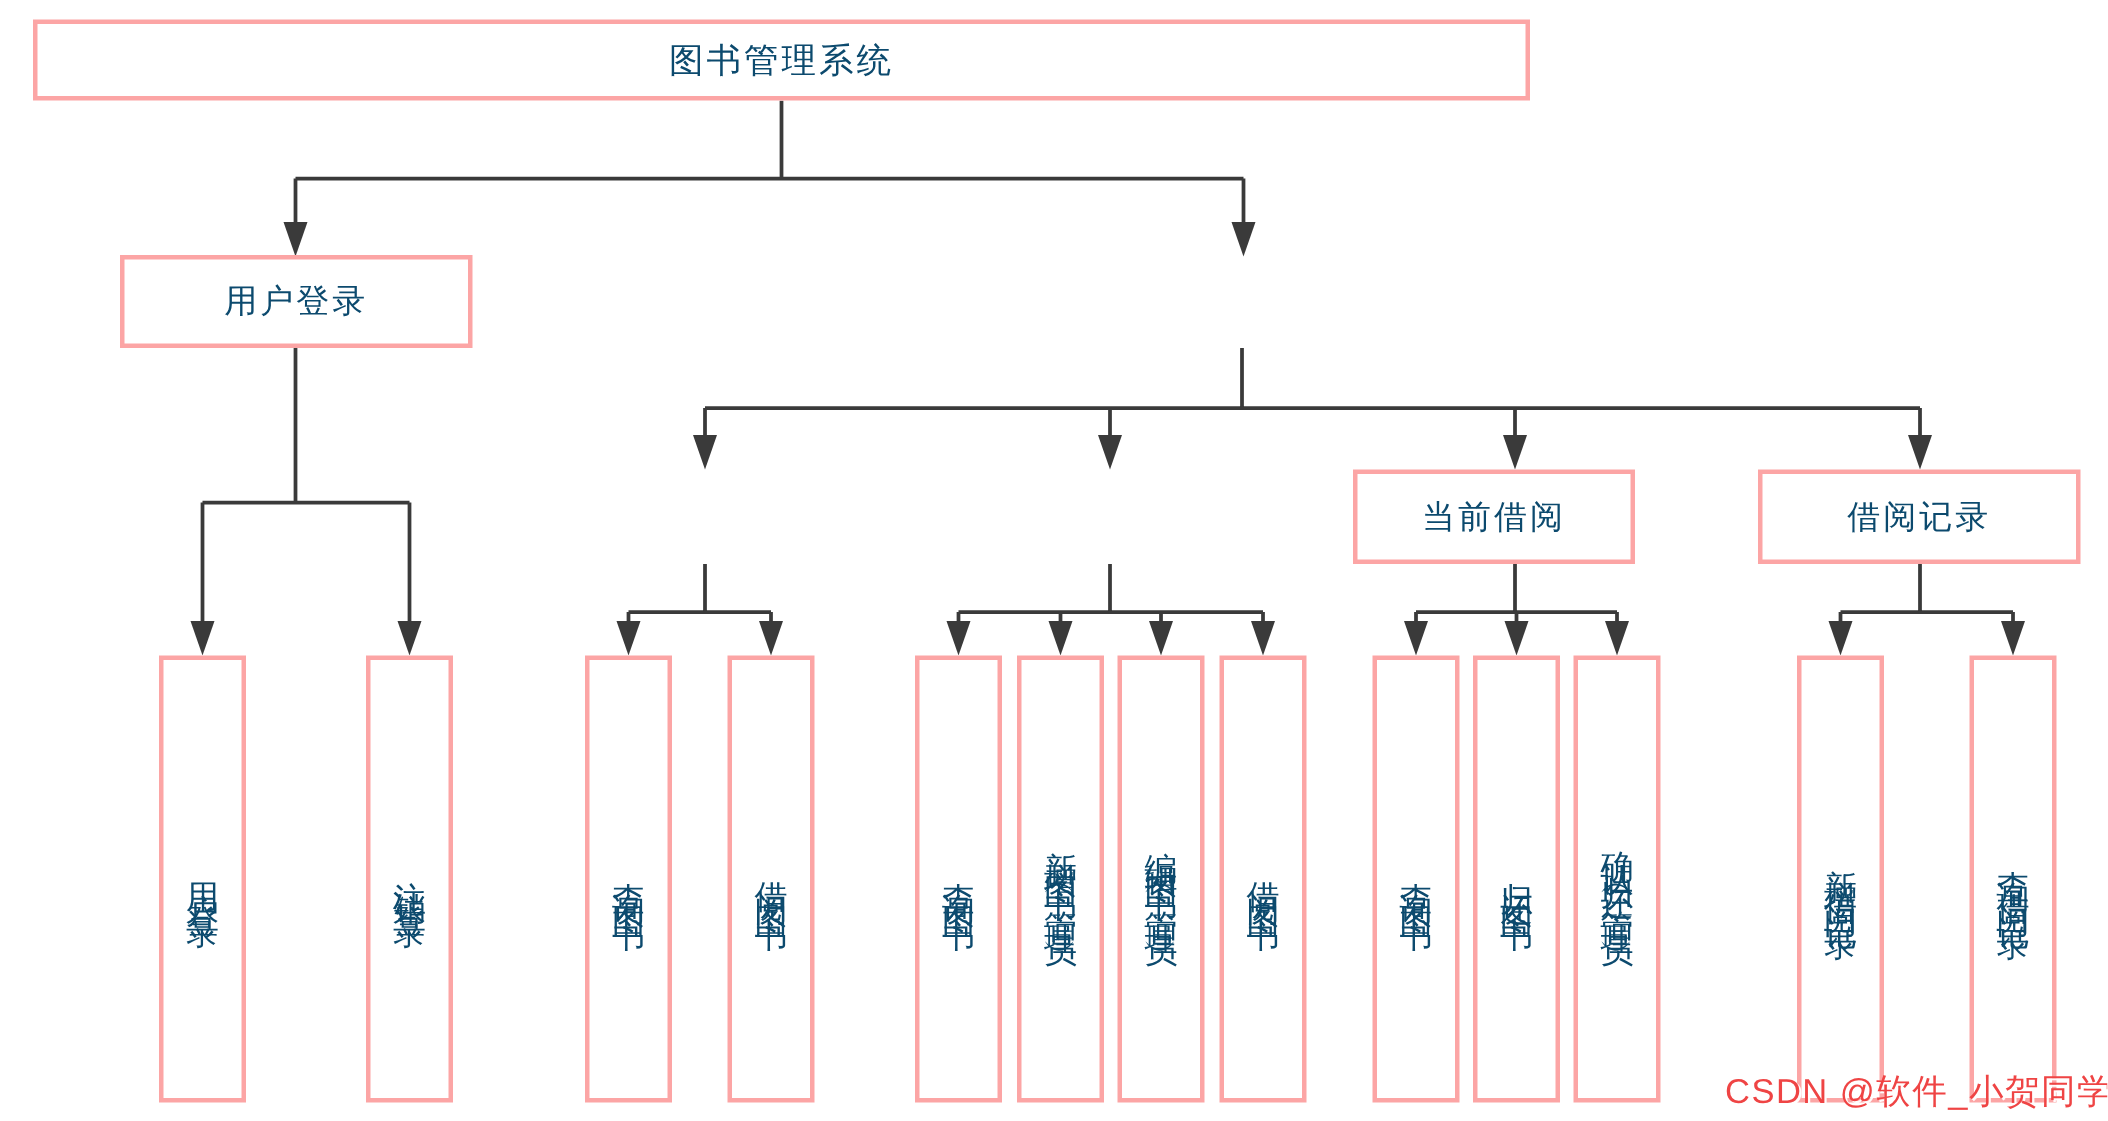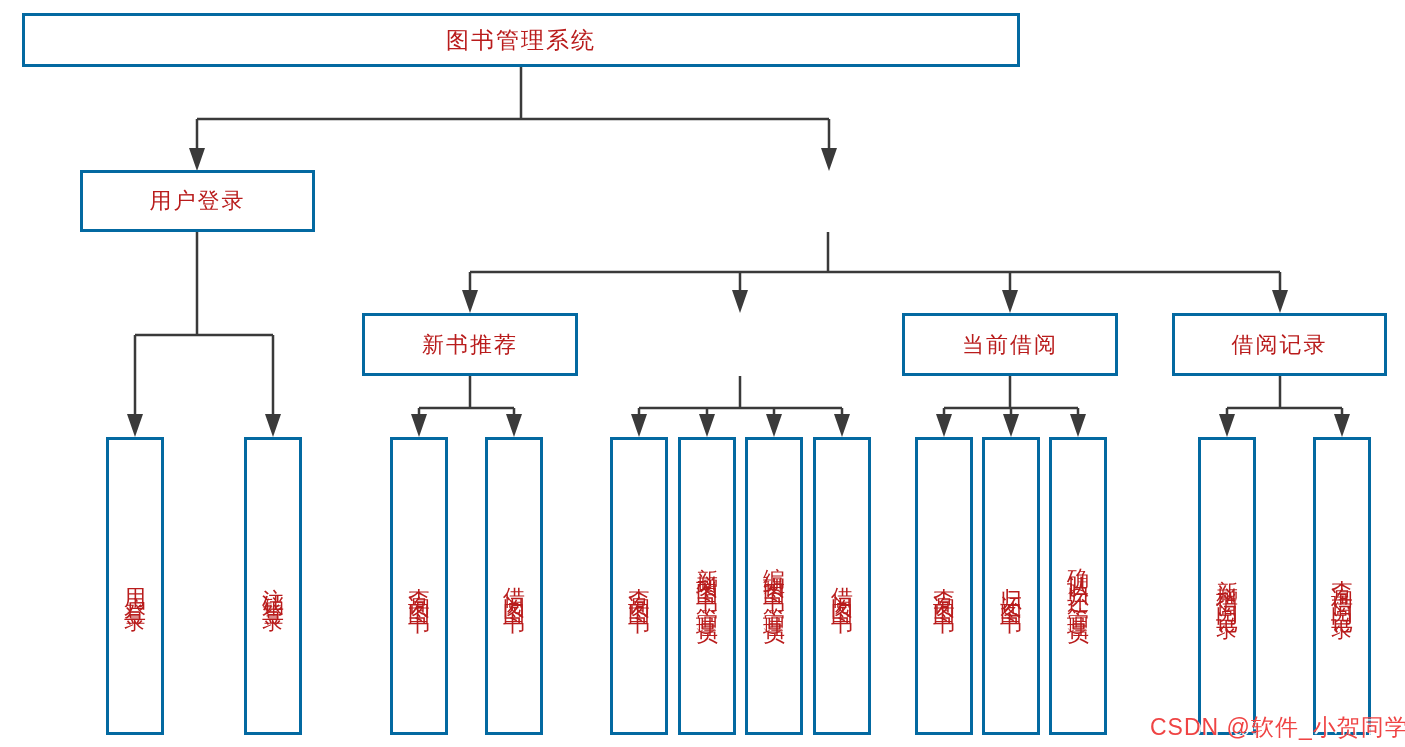--- a/index.html
+++ b/index.html
@@ -7,24 +7,24 @@
     position:relative;
     width:1405px;height:747px;
     background:#ffffff;
     overflow:hidden;
     font-family:"Liberation Sans", sans-serif;
   }
   svg.connectors{position:absolute;left:0;top:0;z-index:1;}
   .node{
     position:absolute;
     box-sizing:border-box;
-    border:3px solid #0369a1;
+    border:3px solid #fca5a5;
     background:#ffffff;
     display:flex;align-items:center;justify-content:center;
-    color:#b91c1c;
+    color:#0c4a6e;
     z-index:2;
   }
   .h-label{font-size:22px;letter-spacing:2px;white-space:nowrap;}
   .root .h-label{font-size:23px;}
   .leaf .v-label{
     writing-mode:vertical-rl;
     text-orientation:mixed;
     font-size:22px;
     letter-spacing:8px;
     line-height:1;
@@ -88,24 +88,21 @@
   </svg>
 
   <div class="node root" style="left:22px;top:13px;width:998px;height:54px;">
     <span class="h-label">图书管理系统</span>
   </div>
 
   <div class="node" style="left:80px;top:170px;width:235px;height:62px;">
     <span class="h-label">用户登录</span>
   </div>
 
-  <div class="node" style="left:362px;top:313px;width:216px;height:63px;">
-    <span class="h-label">新书推荐</span>
-  </div>
-  <div class="node" style="left:902px;top:313px;width:216px;height:63px;">
+  <div class="node" style="left:902px;top:313px;width:188px;height:63px;">
     <span class="h-label">当前借阅</span>
   </div>
   <div class="node" style="left:1172px;top:313px;width:215px;height:63px;">
     <span class="h-label">借阅记录</span>
   </div>
 
   <div class="node leaf" style="left:106px;top:437px;width:58px;height:298px;">
     <span class="v-label">用户登录</span>
   </div>
   <div class="node leaf" style="left:244px;top:437px;width:58px;height:298px;">

